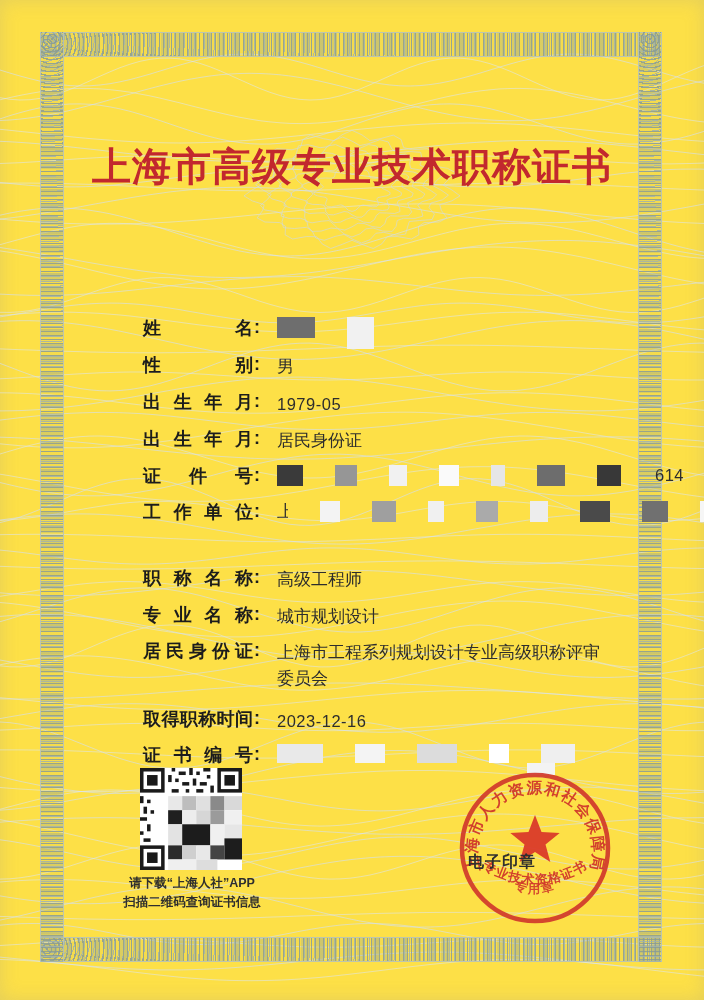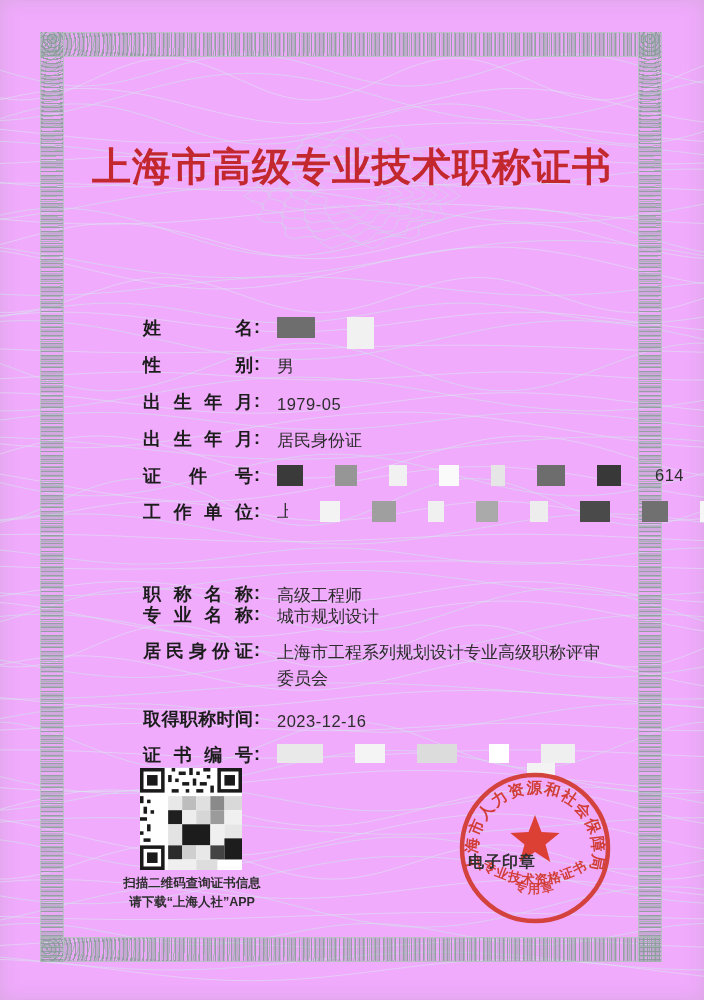--- a/index.html
+++ b/index.html
@@ -3,21 +3,21 @@
 <meta charset="utf-8">
 <style>
   html,body{margin:0;padding:0;}
   body{
     width:704px;height:1000px;
     background:#fdfdfd;
     font-family:"Liberation Sans", sans-serif;
     position:relative;overflow:hidden;
   }
   .page{
-    position:absolute;inset:0;background:#f0abfc;
+    position:absolute;inset:0;background:#fde047;
     box-shadow:inset 0 0 18px rgba(150,150,150,.25);
   }
   
   .frame-strip{position:absolute;opacity:.85;}
   .lace-h{
     background:
       repeating-radial-gradient(circle at 7px 11px, #879b97 0 1.3px, rgba(135,155,151,0) 1.3px 4px),
       repeating-radial-gradient(circle at 14px 4px, #9fb2ae 0 1px, rgba(159,178,174,0) 1px 5px),
       repeating-linear-gradient(90deg, rgba(140,162,157,.5) 0 3px, rgba(140,162,157,.08) 3px 9px, rgba(140,162,157,.35) 9px 14px);
     border-top:1px solid #b4c2bf;border-bottom:1px solid #b4c2bf;
@@ -216,21 +216,21 @@
       <span class="b" style="width:16px;background:#f0f0f0;"></span>
       <span class="b" style="width:22px;background:#aaaaaa;"></span>
       <span class="b" style="width:18px;background:#ededed;"></span>
       <span class="b" style="width:30px;background:#4a4a4a;"></span>
       <span class="b" style="width:26px;background:#707070;"></span>
       <span class="b" style="width:22px;background:#f6f6f6;"></span>
       <span class="b" style="width:28px;background:#ebebeb;"></span>
     </span>
   </div>
 
-  <div class="row" style="top:546px">
+  <div class="row" style="top:530px">
     <span class="lbl">职称名称</span>
       <span class="colon">:</span>
     <span class="val">高级工程师</span>
   </div>
 
   <div class="row" style="top:567px">
     <span class="lbl">专业名称</span>
       <span class="colon">:</span>
     <span class="val">城市规划设计</span>
   </div>
@@ -321,22 +321,22 @@
         <rect x="12" y="22" width="4" height="4" fill="#cfcfcf"></rect>
       <rect x="16" y="22" width="4" height="4" fill="#e8e8e8"></rect>
         <rect x="20" y="22" width="4" height="4" fill="#444444"></rect>
       <rect x="24" y="20" width="5" height="6" fill="#1d1d1d"></rect>
       <rect x="8" y="26" width="8" height="3" fill="#efefef"></rect>
         <rect x="16" y="26" width="6" height="3" fill="#dddddd"></rect>
     </g>
   </svg>
 
   <div class="qr-note">
+    <div>请下载“上海人社”APP</div>
     <div>扫描二维码查询证书信息</div>
-    <div>请下载“上海人社”APP</div>
   </div>
 
   <svg id="seal" width="170" height="170" viewBox="0 0 170 170">
     <defs>
       <path id="arcTop" d="M 29,103 A 58,58 0 1 1 141,103" fill="none"></path>
       <path id="arcMid" d="M 24,100 Q 85,142 146,100" fill="none"></path>
       <path id="arcBot" d="M 50,118 Q 85,142 120,118" fill="none"></path>
     </defs>
     <circle cx="85" cy="85" r="73" fill="none" stroke="#d0382b" stroke-width="4.5" opacity=".92"></circle>
     <polygon points="85,52 91.5,69.1 109.7,70 95.5,81.4 100.3,99 85,89 69.7,99 74.5,81.4 60.3,70 78.5,69.1" fill="#da3a2a" opacity=".95"></polygon>

